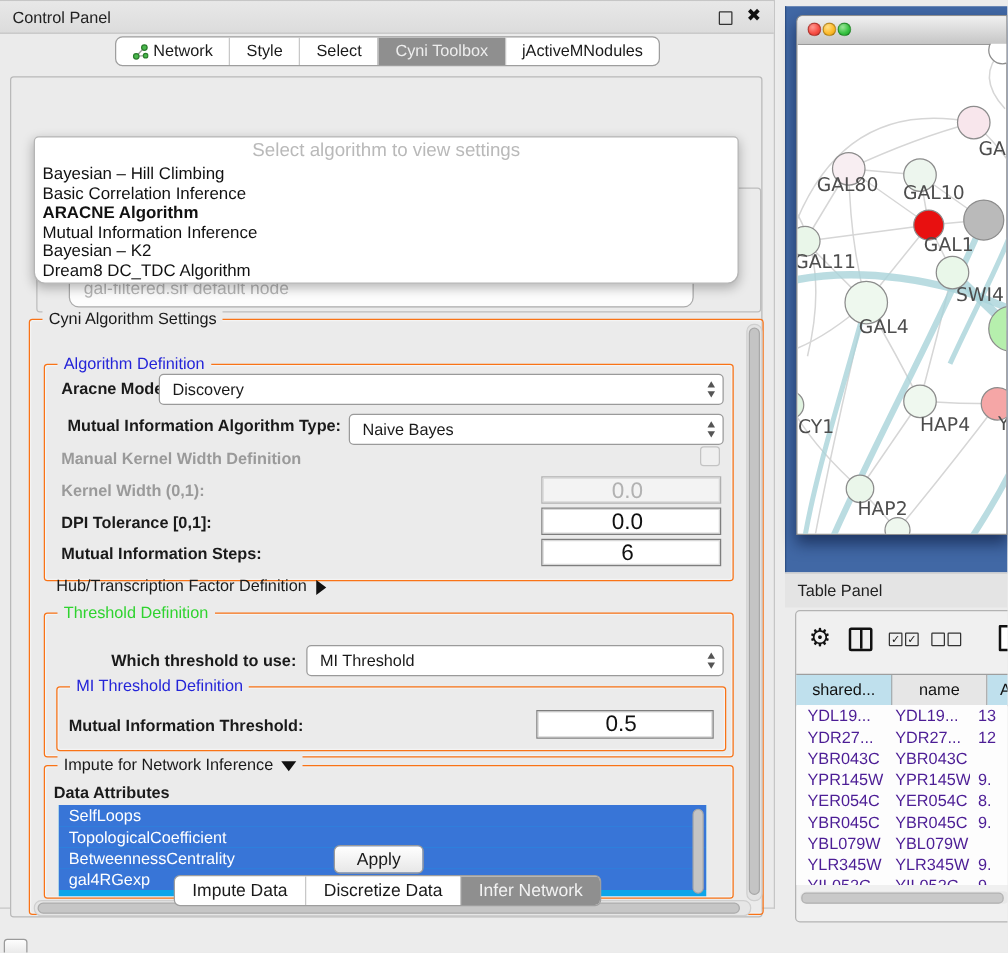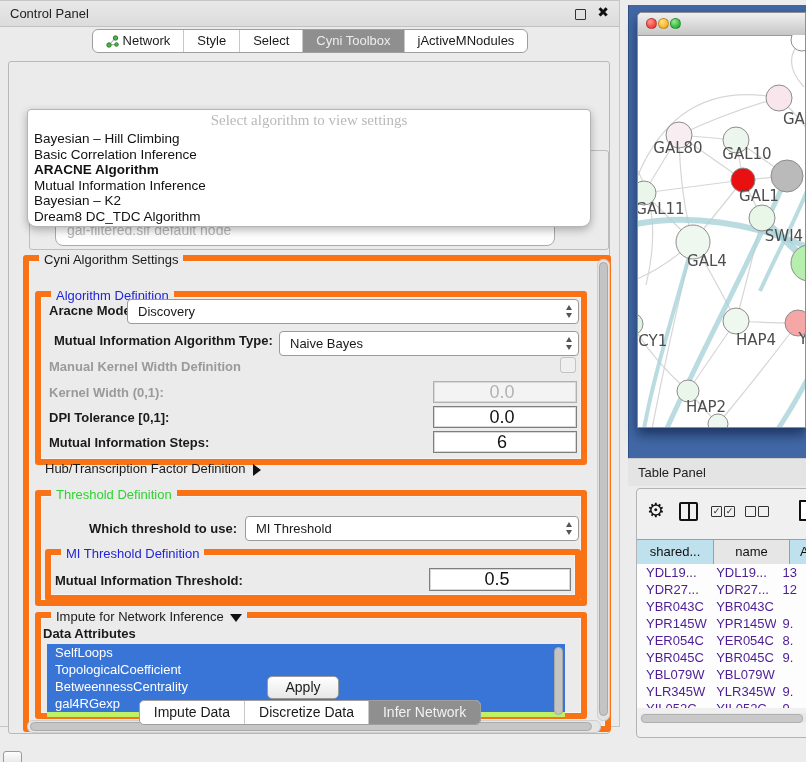--- a/index.html
+++ b/index.html
@@ -25,44 +25,44 @@
   
   .frag-group{position:absolute;left:20px;top:88px;width:578px;height:98px;border:1px solid #bdbdbd;border-radius:3px;}
   .frag-combo{position:absolute;left:46px;top:97px;width:530px;height:30px;border:1px solid #9c9c9c;border-radius:5px;background:#fff;}
   .frag-stepper{position:absolute;left:550px;top:99px;width:22px;height:26px;border:2px solid #85aede;border-radius:6px;
       background:#f4f8fc;box-shadow:0 0 5px #9cc0e8;}
   .frag-white2{position:absolute;left:46px;top:142px;width:498px;height:40px;border:1px solid #ababab;border-radius:8px;background:#fdfdfd;}
   .frag-text{position:absolute;left:58px;top:160px;font-size:14px;color:#b5b5b5;}
   
   #algo-overlay{position:absolute;left:18px;top:47px;width:562px;height:116px;background:#ffffff;
       border:1px solid #b5b5b5;border-radius:4px 4px 9px 9px;box-shadow:0 3px 9px rgba(0,0,0,.28);z-index:40;}
-  #algo-header{height:21px;line-height:21px;text-align:center;color:#b9b9b9;font-size:15px;font-family:Liberation Serif, serif;}
+  #algo-header{height:21px;line-height:21px;text-align:center;color:#b9b9b9;font-size:15px;}
   .algo-item{height:15.6px;line-height:15.6px;padding-left:6px;font-size:13.5px;color:#111;}
   .algo-bold{font-weight:bold;}
   
-  .groupbox{position:absolute;border:6px solid #f97316;border-radius:3px;box-sizing:border-box;
+  .groupbox{position:absolute;border:1px solid #f97316;border-radius:3px;box-sizing:border-box;
       box-shadow:inset 0 0 0 1px rgba(255,255,255,.45);}
   .legend{position:absolute;top:-9px;left:10px;background:#ebebeb;padding:0 5px;font-size:13px;white-space:nowrap;}
   .legend.blue{color:#2424d8;} .legend.green{color:#2fd32f;} .legend.black{color:#1a1a1a;}
   .lbl{position:absolute;font-size:13px;font-weight:bold;color:#1a1a1a;white-space:nowrap;}
   .lbl.gray{color:#9a9a9a;}
   .combo{position:absolute;background:#fff;border:1px solid #9a9a9a;border-radius:4px;font-size:13px;box-sizing:border-box;padding-left:28px;}
   .combo .ctext{position:absolute;left:10px;top:0;line-height:23px;}
   .stup,.stdn{position:absolute;right:6px;width:0;height:0;border-left:3.5px solid transparent;border-right:3.5px solid transparent;}
   .stup{top:5px;border-bottom:5px solid #555;} .stdn{bottom:5px;border-top:5px solid #555;}
   .tfield{position:absolute;background:#fff;border:1px solid #7e7e7e;box-shadow:inset 0 0 0 1px #d8d8d8;
       font-size:18px;text-align:center;padding-right:6px;box-sizing:border-box;color:#111;}
   .tfield.dis{background:#f3f3f3;color:#b2b2b2;border-color:#b0b0b0;}
   .checkbox{position:absolute;width:14px;height:14px;background:#efefef;border:1px solid #c3c3c3;border-radius:3px;}
   .tri-right{display:inline-block;width:0;height:0;border-top:6px solid transparent;border-bottom:6px solid transparent;
       border-left:8px solid #111;margin-left:8px;vertical-align:middle;}
   .tri-down{display:inline-block;width:0;height:0;border-left:6px solid transparent;border-right:6px solid transparent;
       border-top:8px solid #111;margin-left:6px;vertical-align:middle;}
   
-  #src-list{position:absolute;left:38px;top:582px;width:518px;height:73px;background:#bef264;overflow:hidden;}
+  #src-list{position:absolute;left:38px;top:582px;width:518px;height:73px;background:#0ea5e9;overflow:hidden;}
   .src-item{height:17px;line-height:17px;padding-left:8px;font-size:13px;background:#3875d7;color:#fff;}
   .vthumb{position:absolute;background:#c4c4c4;border:1px solid #a8a8a8;border-radius:5px;}
   
   #vscroll{position:absolute;left:588px;top:197px;width:11px;height:460px;background:#e3e3e3;border:1px solid #cfcfcf;border-radius:6px;}
   #vscroll .vthumb{left:1px;top:2px;width:7px;height:452px;}
   #src-thumb{left:545px;top:585px;width:7px;height:66px;}
   #hscroll{position:absolute;left:18px;top:658px;width:572px;height:11px;background:#e6e6e6;border:1px solid #cfcfcf;border-radius:6px;}
   #hscroll .hthumb{position:absolute;left:2px;top:1px;height:7px;width:560px;background:#c6c6c6;border:1px solid #ababab;border-radius:5px;}
   
   #apply{position:absolute;left:267px;top:675px;width:72px;height:23px;background:linear-gradient(#ffffff,#e7e7e7);

